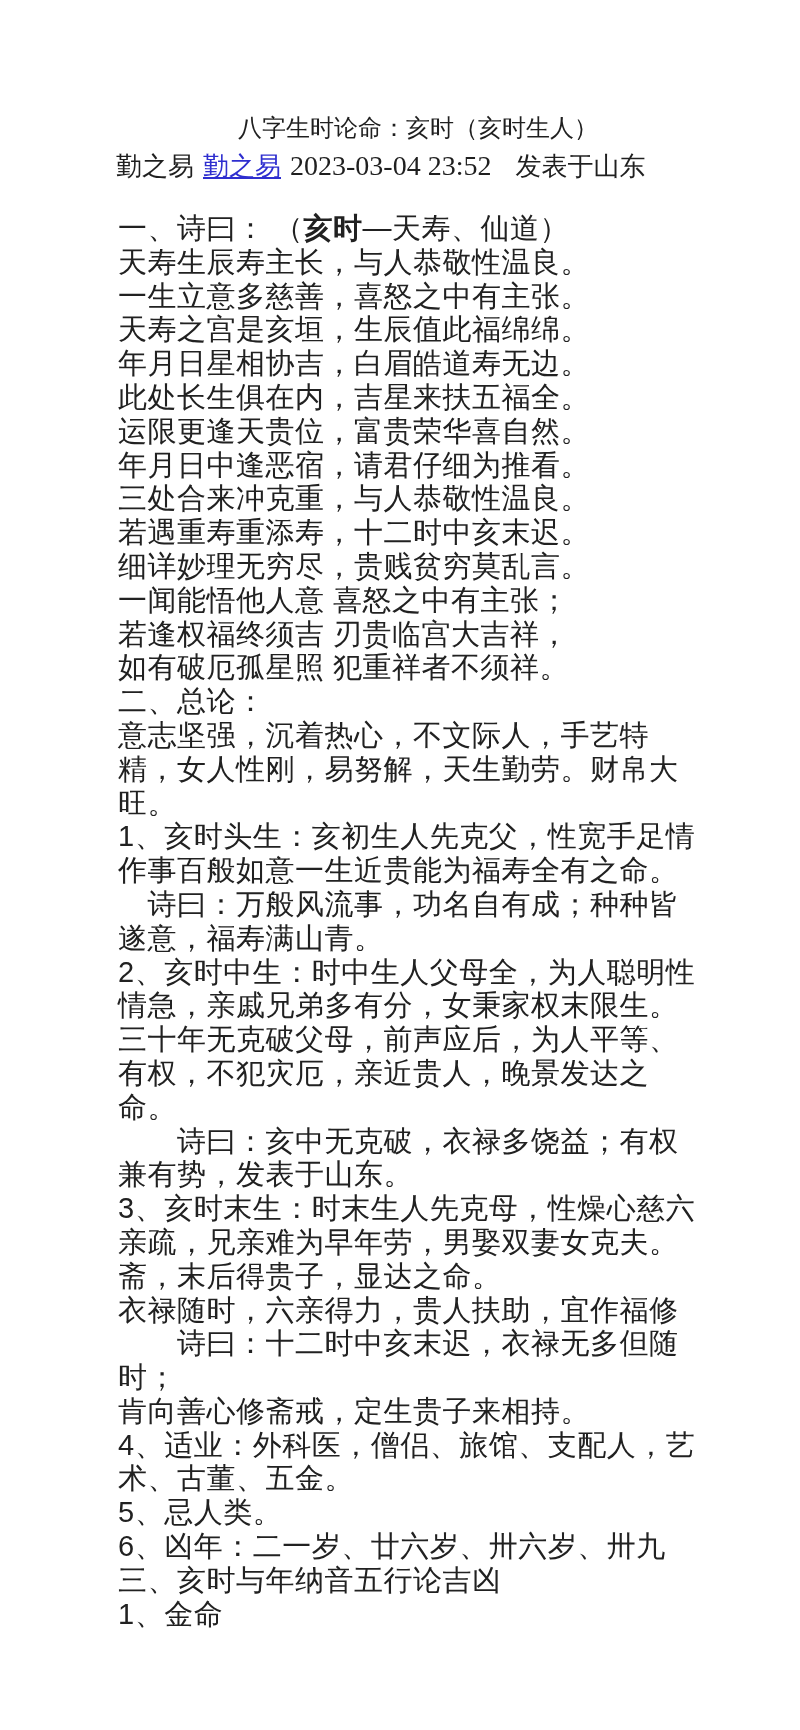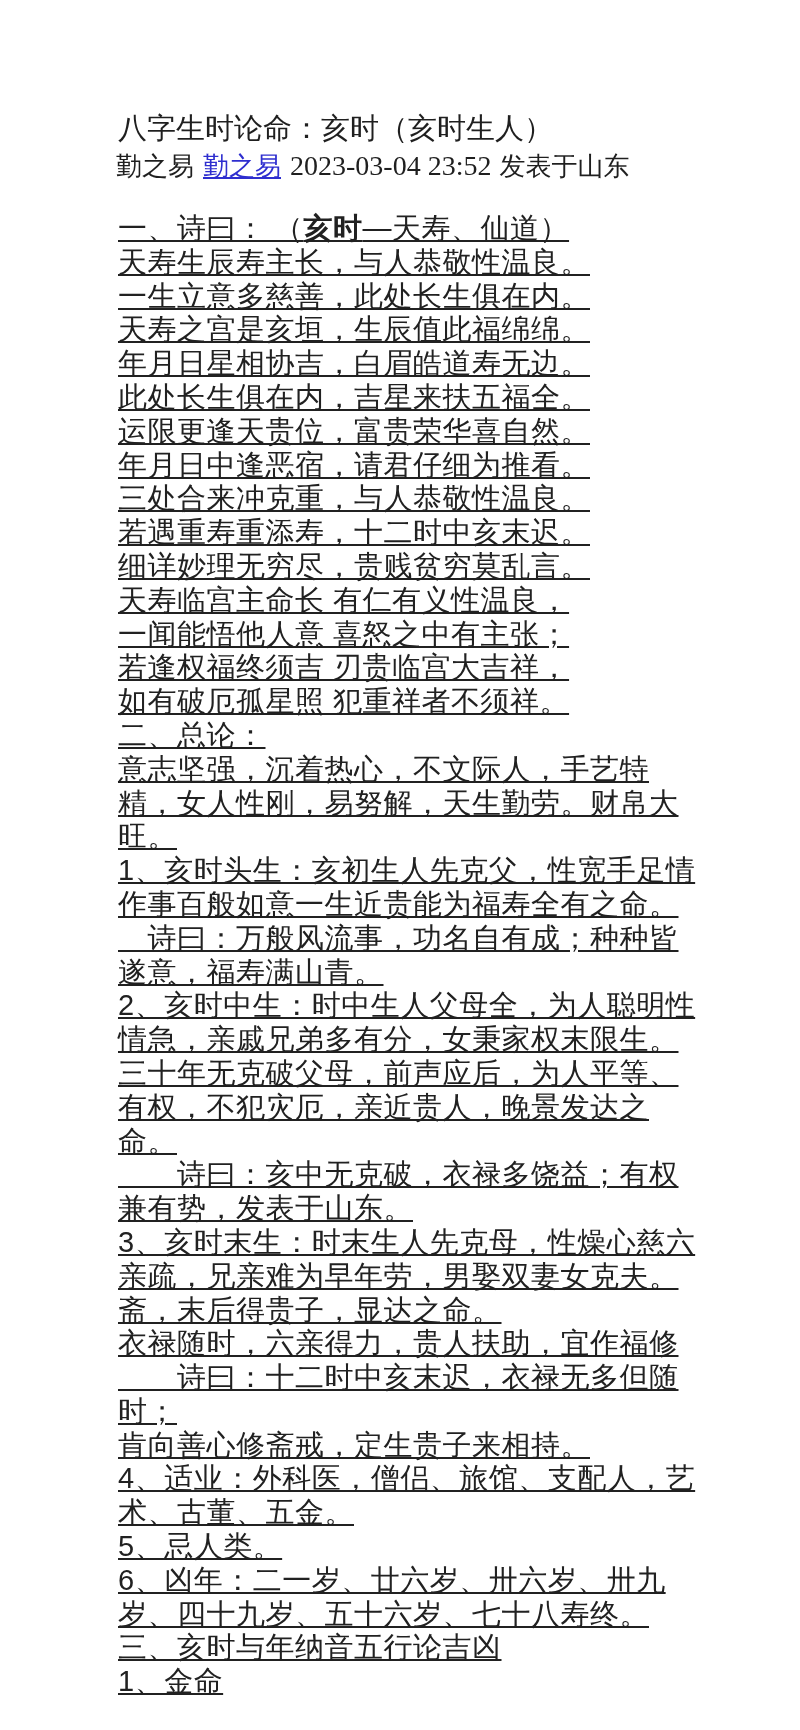--- a/index.html
+++ b/index.html
@@ -16,87 +16,86 @@
     left: 0; top: 0;
     width: 800px;
     height: 1730px;
     background: #ffffff;
   }
   .title {
     position: absolute;
     left: 118px;
     top: 112px;
     width: 600px;
-    font-size: 29px;
+    font-size: 24px;
     line-height: 32px;
     color: #1f1f1f;
     white-space: pre;
+    text-align: center;
   }
   .byline {
     position: absolute;
     left: 116px;
     top: 150px;
     width: 620px;
     font-size: 26px;
     line-height: 31px;
     color: #1f1f1f;
     white-space: nowrap;
   }
   .byline .author { margin-right: 9px; }
   .byline .author-link {
     text-decoration: underline;
     margin-right: 9px;
     cursor: pointer;
   }
   .byline .date {
     font-family: "Liberation Serif", serif;
     font-size: 28px;
-    margin-right: 8px;
+    margin-right: 24px;
   }
   .article-body {
     position: absolute;
     left: 118px;
     top: 212px;
     width: 600px;
     color: #212121;
   }
   .line {
     font-size: 29px;
     height: 33.8px;
     line-height: 33.8px;
     white-space: pre;
     letter-spacing: 0.5px;
-    text-decoration: underline;
   }
   .line b, .line .bold { font-weight: bold; }
 </style>
 </head>
 <body style="background: rgb(255, 255, 255);">
 
 <div class="page">
 
   <div class="title">八字生时论命：亥时（亥时生人）</div>
 
   <div class="byline">
     <span class="author">勤之易</span><a class="author-link" style="color: rgb(46, 46, 207);">勤之易</a><span class="date">2023-03-04 23:52</span><span class="location">发表于山东</span>
   </div>
 
   <div class="article-body">
       <div class="line"><span>一、诗曰： （</span><span class="bold">亥时</span><span>—天寿、仙道）</span></div>
       <div class="line">天寿生辰寿主长，与人恭敬性温良。</div>
-      <div class="line">一生立意多慈善，此处长生俱在内。</div>
+      <div class="line">一生立意多慈善，喜怒之中有主张。</div>
       <div class="line">天寿之宫是亥垣，生辰值此福绵绵。</div>
       <div class="line">年月日星相协吉，白眉皓道寿无边。</div>
       <div class="line">此处长生俱在内，吉星来扶五福全。</div>
       <div class="line">运限更逢天贵位，富贵荣华喜自然。</div>
       <div class="line">年月日中逢恶宿，请君仔细为推看。</div>
       <div class="line">三处合来冲克重，与人恭敬性温良。</div>
       <div class="line">若遇重寿重添寿，十二时中亥末迟。</div>
       <div class="line">细详妙理无穷尽，贵贱贫穷莫乱言。</div>
-      <div class="line">天寿临宫主命长 有仁有义性温良，</div>
       <div class="line">一闻能悟他人意 喜怒之中有主张；</div>
       <div class="line">若逢权福终须吉 刃贵临宫大吉祥，</div>
       <div class="line">如有破厄孤星照 犯重祥者不须祥。</div>
       <div class="line">二、总论：</div>
       <div class="line">意志坚强，沉着热心，不文际人，手艺特</div>
       <div class="line">精，女人性刚，易努解，天生勤劳。财帛大</div>
       <div class="line">旺。</div>
       <div class="line">1、亥时头生：亥初生人先克父，性宽手足情</div>
       <div class="line">作事百般如意一生近贵能为福寿全有之命。</div>
       <div class="line">　诗曰：万般风流事，功名自有成；种种皆</div>
@@ -112,18 +111,17 @@
       <div class="line">亲疏，兄亲难为早年劳，男娶双妻女克夫。</div>
       <div class="line">斋，末后得贵子，显达之命。</div>
       <div class="line">衣禄随时，六亲得力，贵人扶助，宜作福修</div>
       <div class="line">　　诗曰：十二时中亥末迟，衣禄无多但随</div>
       <div class="line">时；</div>
       <div class="line">肯向善心修斋戒，定生贵子来相持。</div>
       <div class="line">4、适业：外科医，僧侣、旅馆、支配人，艺</div>
       <div class="line">术、古董、五金。</div>
       <div class="line">5、忌人类。</div>
       <div class="line">6、凶年：二一岁、廿六岁、卅六岁、卅九</div>
-      <div class="line">岁、四十九岁、五十六岁、七十八寿终。</div>
       <div class="line">三、亥时与年纳音五行论吉凶</div>
       <div class="line">1、金命</div>
     </div>
 
 </div>
 
 </body></html>

